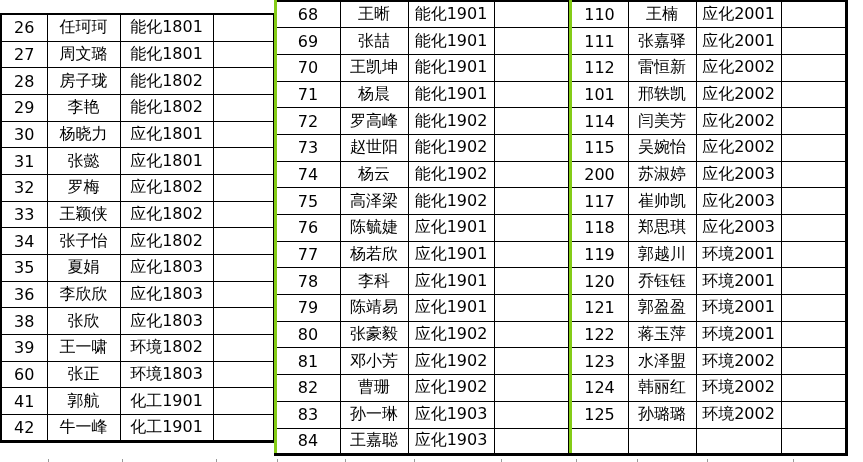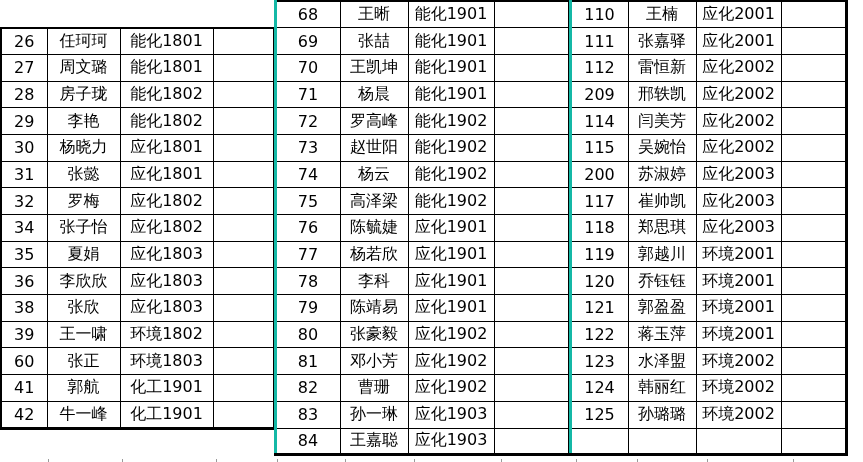--- a/index.html
+++ b/index.html
@@ -12,21 +12,21 @@
   table{border-collapse:collapse;table-layout:fixed;}
   table tr{height:26.7px;}
   table td{
     border:1px solid #000000;
     text-align:center;vertical-align:middle;
     font-size:16px;color:#000000;
     padding:0;overflow:hidden;white-space:nowrap;
   }
   #t0{border-left:2px solid #000000;}
   #t0,#t1,#t2{border-top:2px solid #000000;border-bottom:3px solid #000000;}
-  #t1,#t2{border-left:3px solid #14b8a6;padding-left:14px;}
+  #t1,#t2{border-left:3px solid #84cc16;padding-left:14px;}
   #t2{border-right:3px solid #000000;}
   .cut-strip{position:absolute;left:0;top:459px;width:863px;height:3px;background:#ffffff;}
   .stub{position:absolute;top:0;width:1px;height:3px;background:#9a9a9a;}
 </style>
 </head>
 <body>
 
 <div class="sheet">
   <div class="tables">
     <table id="t0">
@@ -73,20 +73,26 @@
             <td>应化1801</td>
             <td></td>
           </tr>
           <tr>
             <td>32</td>
             <td>罗梅</td>
             <td>应化1802</td>
             <td></td>
           </tr>
           <tr>
+            <td>33</td>
+            <td>王颖侠</td>
+            <td>应化1802</td>
+            <td></td>
+          </tr>
+          <tr>
             <td>34</td>
             <td>张子怡</td>
             <td>应化1802</td>
             <td></td>
           </tr>
           <tr>
             <td>35</td>
             <td>夏娟</td>
             <td>应化1803</td>
             <td></td>
@@ -261,21 +267,21 @@
             <td>应化2001</td>
             <td></td>
           </tr>
           <tr>
             <td>112</td>
             <td>雷恒新</td>
             <td>应化2002</td>
             <td></td>
           </tr>
           <tr>
-            <td>209</td>
+            <td>101</td>
             <td>邢轶凯</td>
             <td>应化2002</td>
             <td></td>
           </tr>
           <tr>
             <td>114</td>
             <td>闫美芳</td>
             <td>应化2002</td>
             <td></td>
           </tr>

